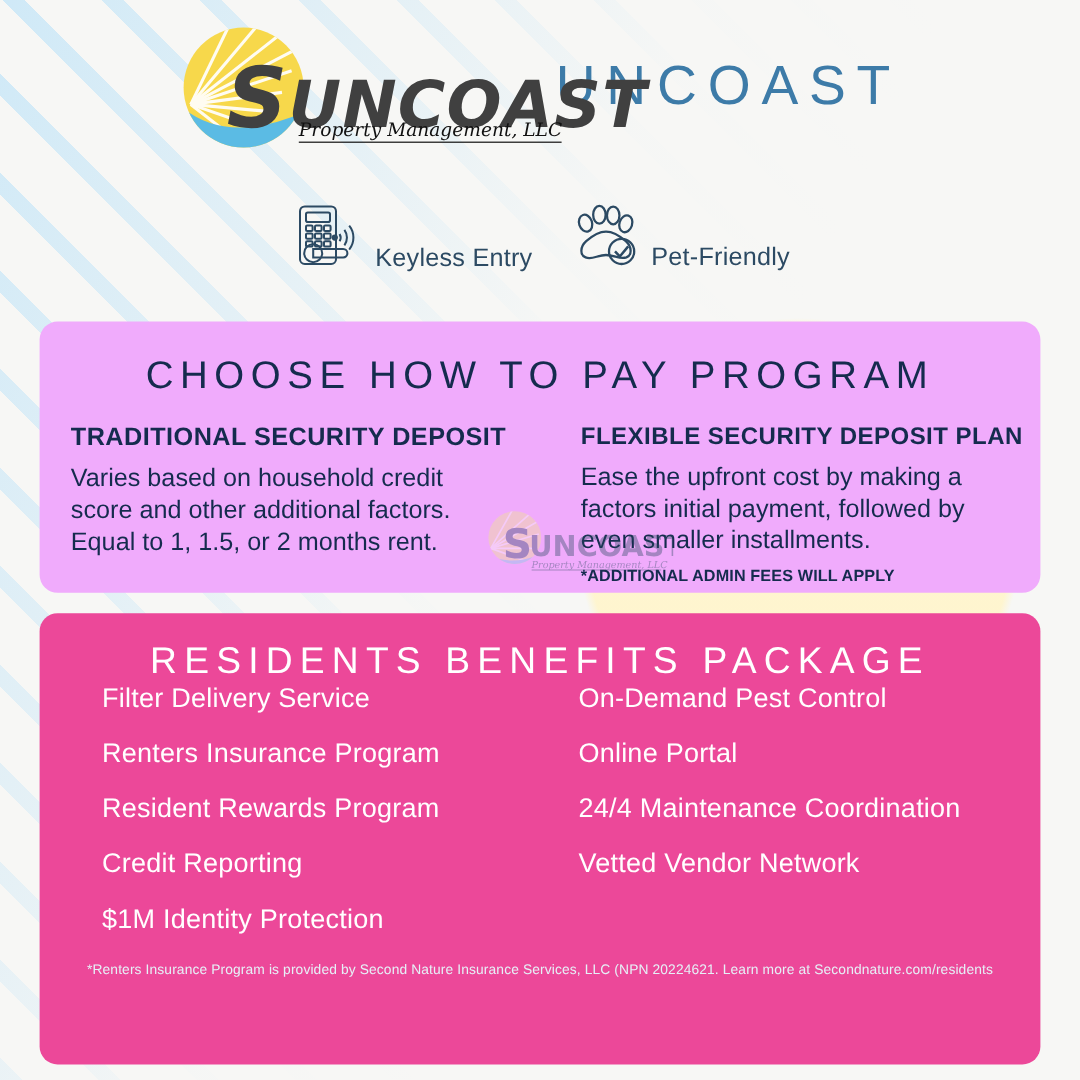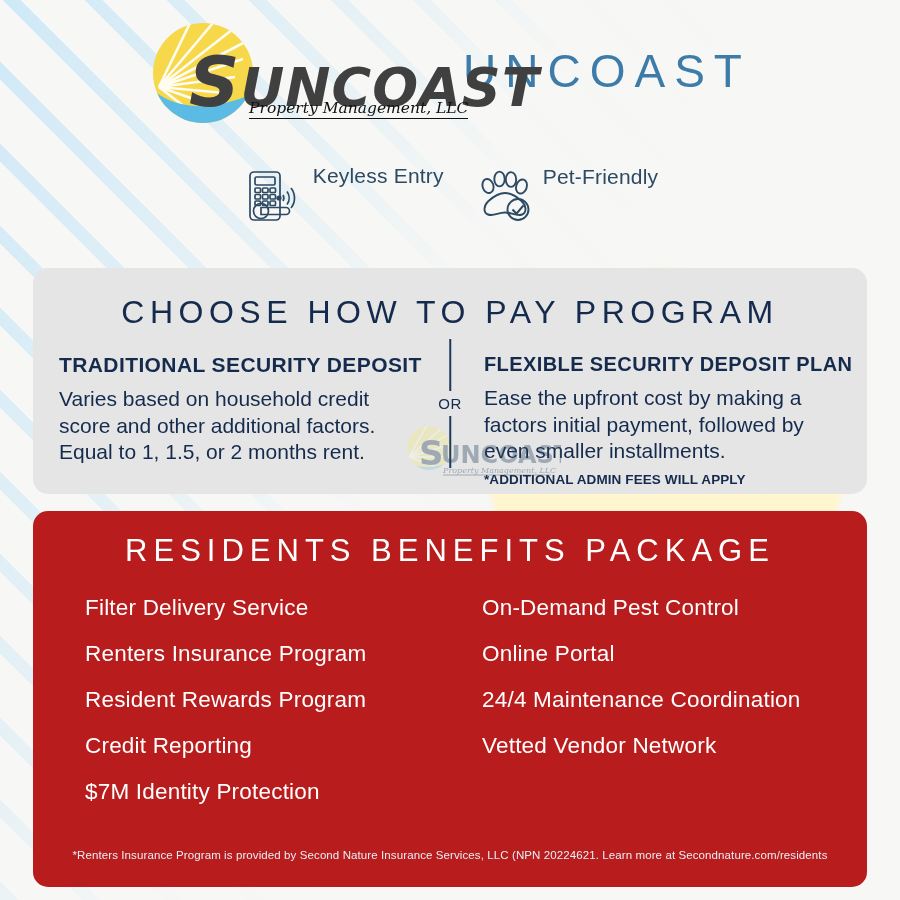--- a/index.html
+++ b/index.html
@@ -66,29 +66,29 @@
     font-family:"Liberation Sans", sans-serif;
     font-size:46px; letter-spacing:9px; color:#3d7ba8;
     font-weight:400; margin-top:-6px;
   }
 
   
   #features{
     display:flex; justify-content:center; align-items:center;
     gap:30px; height:100px; margin-top:16px;
   }
-  .feature{ display:flex; align-items:flex-start; gap:7px; }
+  .feature{ display:flex; align-items:flex-end; gap:7px; }
   .feature-label{
     font-size:21px; color:#2c4a63; letter-spacing:.2px;
   }
 
   
   .panel{ border-radius:15px; margin:0 33px; position:relative; }
   #pay-panel{
-    background:#e5e5e5; height:226px; margin-top:22px;
+    background:#f0abfc; height:226px; margin-top:22px;
     padding:26px 26px 0;
     overflow:hidden;
   }
   #pay-title{
     text-align:center; color:#152b4e;
     font-size:32px; letter-spacing:5.5px; font-weight:400;
   }
   #pay-columns{
     display:flex; margin-top:22px; position:relative;
   }
@@ -119,37 +119,37 @@
   #or-text{
     font-size:15px; color:#152b4e; padding:4px 0; letter-spacing:.5px;
   }
   #watermark{
     position:absolute; left:368px; top:155px; width:160px; height:56px;
     opacity:.38; z-index:3; pointer-events:none;
   }
 
   
   #res-panel{
-    background:#b91c1c; height:376px; margin-top:17px;
+    background:#ec4899; height:376px; margin-top:17px;
     padding:22px 26px 0;
   }
   #res-title{
     text-align:center; color:#ffffff;
     font-size:31px; letter-spacing:6px; font-weight:400;
   }
-  #res-columns{ display:flex; margin-top:26px; padding:0 26px; }
+  #res-columns{ display:flex; padding:0 26px; }
   .res-col{ width:50%; }
   .res-col.right{ padding-left:32px; }
   .res-item{
     color:#ffffff; font-size:22.5px; margin-bottom:20px;
     letter-spacing:.2px;
   }
   #res-footnote{
     text-align:center; color:#e6f0f7; font-size:11.5px;
-    margin-top:24px; letter-spacing:.1px;
+    margin-top:4px; letter-spacing:.1px;
   }
 </style>
 </head>
 <body>
 
 <div id="bg-stripes"></div>
 <div id="bg-blob"></div>
 <div id="bg-blob2"></div>
 <div id="bg-fade"></div>
 
@@ -235,25 +235,20 @@
   <div class="panel" id="pay-panel">
     <div id="pay-title">CHOOSE HOW TO PAY PROGRAM</div>
 
     <div id="pay-columns">
 
       <div class="pay-col left">
         <div class="pay-head">TRADITIONAL SECURITY DEPOSIT</div>
         <div class="pay-body">Varies based on household credit score and other additional factors. Equal to 1, 1.5, or 2 months rent.</div>
       </div>
 
-      <div id="or-divider">
-        <div class="bar top"></div>
-        <div id="or-text">OR</div>
-        <div class="bar bot"></div>
-      </div>
 
       <div class="pay-col right">
         <div class="pay-head right-head">FLEXIBLE SECURITY DEPOSIT PLAN</div>
         <div class="pay-body">Ease the upfront cost by making a factors initial payment, followed by even smaller installments.</div>
         <div class="pay-note">*ADDITIONAL ADMIN FEES WILL APPLY</div>
       </div>
     </div>
 
     <svg id="watermark" viewBox="0 0 160 56">
       <defs>
@@ -282,21 +277,21 @@
 
   <div class="panel" id="res-panel">
     <div id="res-title">RESIDENTS BENEFITS PACKAGE</div>
 
     <div id="res-columns">
       <div class="res-col left">
         <div class="res-item">Filter Delivery Service</div>
         <div class="res-item">Renters Insurance Program</div>
         <div class="res-item">Resident Rewards Program</div>
         <div class="res-item">Credit Reporting</div>
-        <div class="res-item">$7M Identity Protection</div>
+        <div class="res-item">$1M Identity Protection</div>
       </div>
       <div class="res-col right">
         <div class="res-item">On-Demand Pest Control</div>
         <div class="res-item">Online Portal</div>
         <div class="res-item">24/4 Maintenance Coordination</div>
         <div class="res-item">Vetted Vendor Network</div>
       </div>
     </div>
 
     <div id="res-footnote">*Renters Insurance Program is provided by Second Nature Insurance Services, LLC (NPN 20224621. Learn more at Secondnature.com/residents</div>

